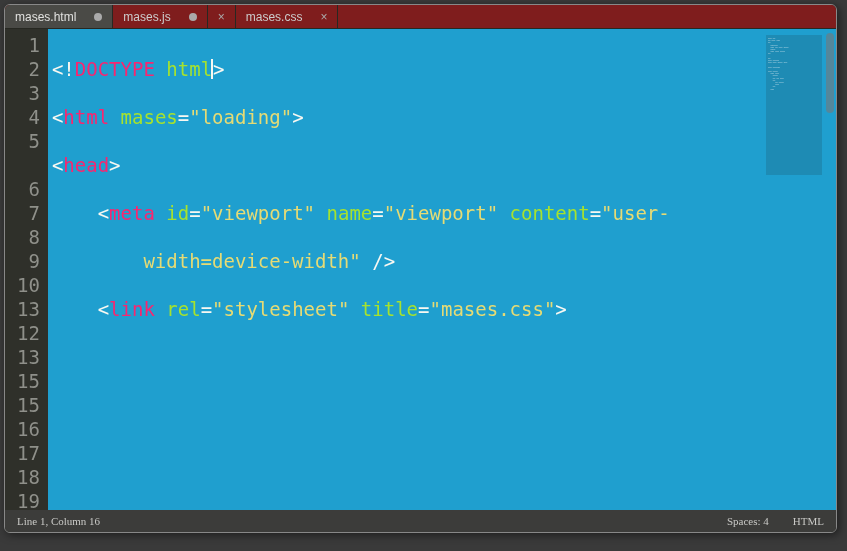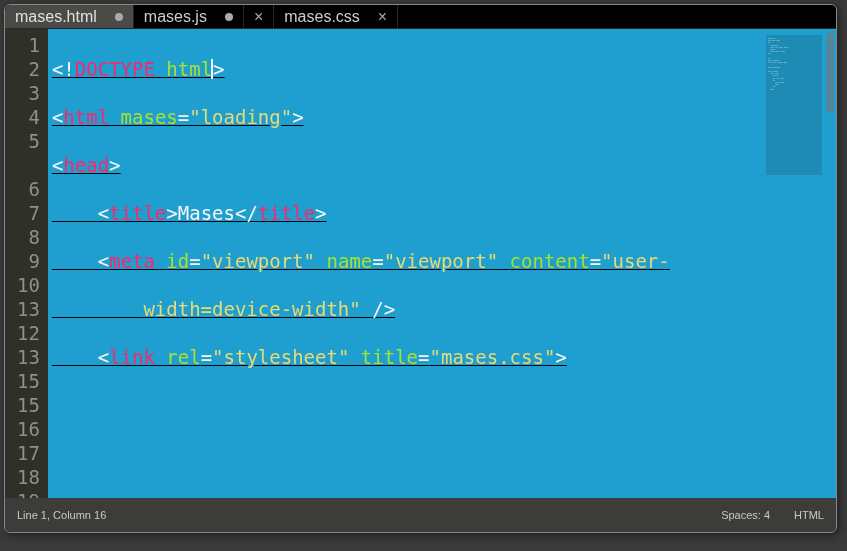--- a/index.html
+++ b/index.html
@@ -16,25 +16,25 @@
   background: #272822;
   border: 1px solid #888;
   border-radius: 6px;
   overflow: hidden;
   display: flex;
   flex-direction: column;
   box-shadow: 2px 2px 8px rgba(0,0,0,0.5);
 }
 .tabs {
   display: flex;
-  background: #000000;
+  background: #7f1d1d;
   height: 24px;
   border-bottom: 1px solid #272822;
   font-family: "Segoe UI", Arial, sans-serif;
-  font-size: 16px;
+  font-size: 12px;
 }
 .tab {
   display: flex;
   align-items: center;
   padding: 0 10px;
   color: #ccc;
   border-right: 1px solid #272822;
   gap: 18px;
   cursor: pointer;
   position: relative;
@@ -59,21 +59,20 @@
 }
 .code {
   flex: 1;
   background: #1f9fcf;
   padding: 4px 0 4px 2px;
   font-size: 19px;
   line-height: 24px;
   white-space: pre;
   overflow: hidden;
   position: relative;
-  text-decoration: underline;
 }
 .code .row { height: 24px; padding-left: 2px; }
 .minimap {
   position: absolute;
   top: 6px; right: 14px;
   width: 56px; height: 140px;
   background: rgba(30,30,30,0.15);
   font-size: 2px;
   line-height: 2.2px;
   color: rgba(255,255,255,0.5);
@@ -82,27 +81,27 @@
   white-space: pre-wrap;
 }
 .scrollbar {
   position: absolute;
   right: 2px; top: 4px;
   width: 8px; height: 80px;
   background: rgba(120,120,120,0.6);
   border-radius: 4px;
 }
 .status {
-  height: 34px;
+  height: 22px;
   background: #3c3c3a;
   color: #c9c9c6;
   display: flex;
   align-items: center;
   font-size: 11px;
-  font-family: Liberation Sans, sans-serif;
+  font-family: Liberation Serif, serif;
   padding: 0 12px;
   gap: 24px;
 }
 .status .spacer { flex: 1; }
 
 .p { color: #f8f8f2; }    
 .t { color: #f92670; }    
 .a { color: #a6e22e; }    
 .s { color: #e6db74; }    
 .tx{ color: #f8f8f2; }    
@@ -158,21 +157,20 @@
       <div>16</div>
       <div>17</div>
       <div>18</div>
       <div>19</div>
     </div>
 
     <div class="code">
 <div class="row"><span class="p">&lt;!</span><span class="t">DOCTYPE</span><span class="p"> </span><span class="a">html</span><span class="cursor"></span><span class="p">&gt;</span></div>
 <div class="row"><span class="p">&lt;</span><span class="t">html</span><span class="p"> </span><span class="a">mases</span><span class="p">=</span><span class="s">"loading"</span><span class="p">&gt;</span></div>
 <div class="row"><span class="p">&lt;</span><span class="t">head</span><span class="p">&gt;</span></div>
-<div class="row"><span class="p">    </span><span class="p">&lt;</span><span class="t">title</span><span class="p">&gt;</span><span class="tx">Mases</span><span class="p">&lt;/</span><span class="t">title</span><span class="p">&gt;</span></div>
 <div class="row"><span class="p">    </span><span class="p">&lt;</span><span class="t">meta</span><span class="p"> </span><span class="a">id</span><span class="p">=</span><span class="s">"viewport"</span><span class="p"> </span><span class="a">name</span><span class="p">=</span><span class="s">"viewport"</span><span class="p"> </span><span class="a">content</span><span class="p">=</span><span class="s">"user-</span></div>
 <div class="row"><span class="p">        </span><span class="s">width=device-width"</span><span class="p"> </span><span class="p">/&gt;</span></div>
 <div class="row"><span class="p">    </span><span class="p">&lt;</span><span class="t">link</span><span class="p"> </span><span class="a">rel</span><span class="p">=</span><span class="s">"stylesheet"</span><span class="p"> </span><span class="a">title</span><span class="p">=</span><span class="s">"mases.css"</span><span class="p">&gt;</span></div>
 <div class="row"></div>
 
 
 
 
 
 

